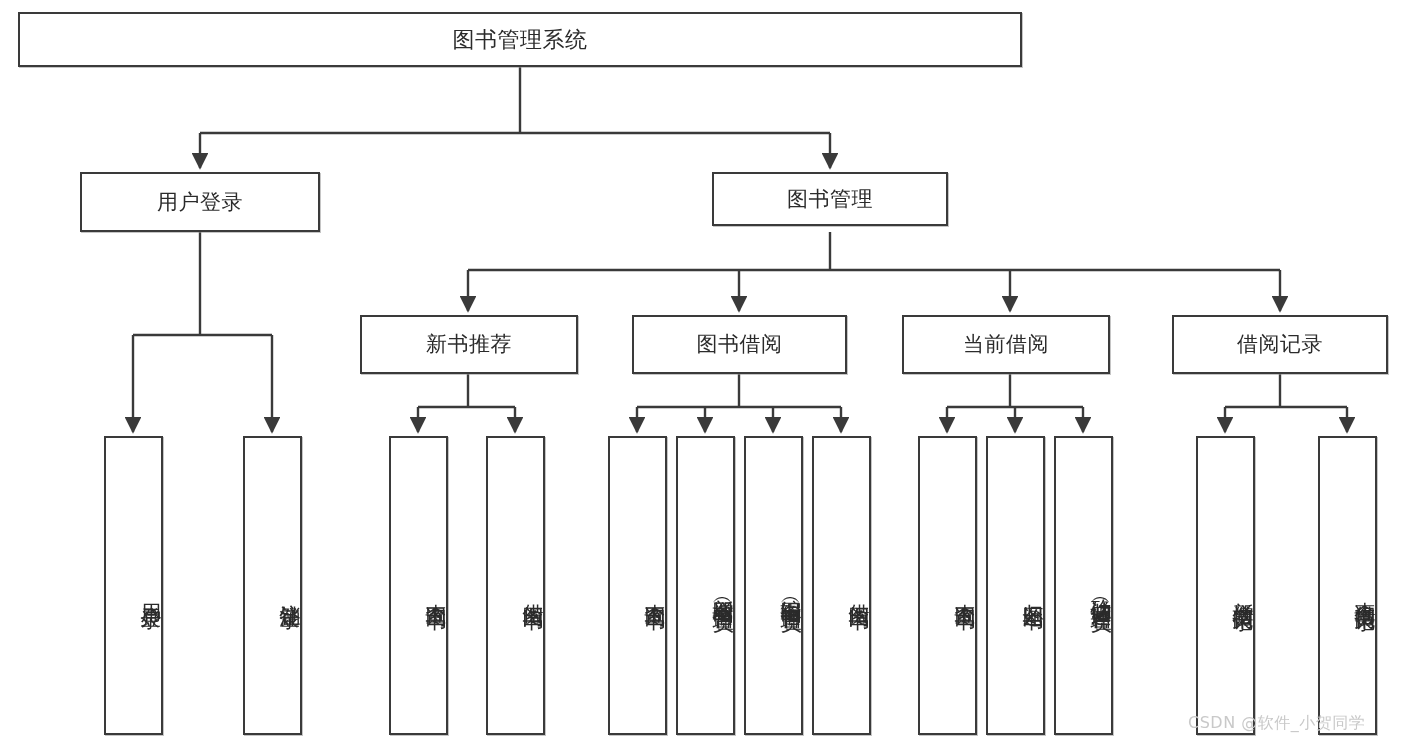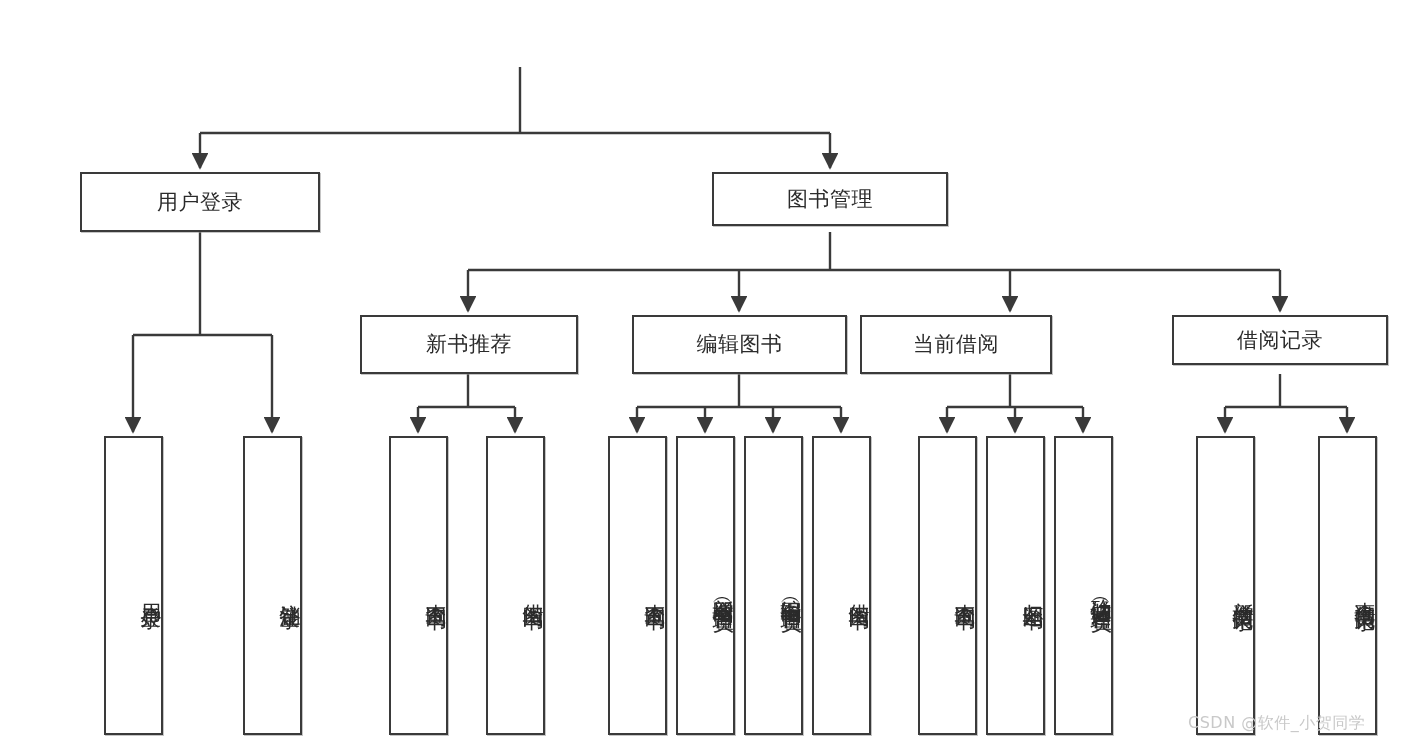--- a/index.html
+++ b/index.html
@@ -119,38 +119,41 @@
       <path d="M 1015 407 L 1015 432" marker-end="url(#arrow)"></path>
       <path d="M 1083 407 L 1083 432" marker-end="url(#arrow)"></path>
 
       <path d="M 1280 374 L 1280 407"></path>
       <path d="M 1225 407 L 1347 407"></path>
       <path d="M 1225 407 L 1225 432" marker-end="url(#arrow)"></path>
       <path d="M 1347 407 L 1347 432" marker-end="url(#arrow)"></path>
     </g>
   </svg>
 
+  <div class="node root" style="left:18px; top:12px; width:1004px; height:55px;">
+    <span class="label">图书管理系统</span>
+  </div>
 
   <div class="node lvl1" style="left:80px; top:172px; width:240px; height:60px;">
     <span class="label">用户登录</span>
   </div>
   <div class="node lvl1" style="left:712px; top:172px; width:236px; height:54px;">
     <span class="label">图书管理</span>
   </div>
 
   <div class="node lvl2" style="left:360px; top:315px; width:218px; height:59px;">
     <span class="label">新书推荐</span>
   </div>
   <div class="node lvl2" style="left:632px; top:315px; width:215px; height:59px;">
-    <span class="label">编辑图书</span>
-  </div>
-  <div class="node lvl2" style="left:860px; top:315px; width:192px; height:59px;">
+    <span class="label">图书借阅</span>
+  </div>
+  <div class="node lvl2" style="left:902px; top:315px; width:208px; height:59px;">
     <span class="label">当前借阅</span>
   </div>
-  <div class="node lvl2" style="left:1172px; top:315px; width:216px; height:50px;">
+  <div class="node lvl2" style="left:1172px; top:315px; width:216px; height:59px;">
     <span class="label">借阅记录</span>
   </div>
 
   <div class="node leaf" style="left:104px; top:436px; width:59px; height:299px;">
     <span class="label">用户登录</span>
   </div>
   <div class="node leaf" style="left:243px; top:436px; width:59px; height:299px;">
     <span class="label">注销登录</span>
   </div>
 

